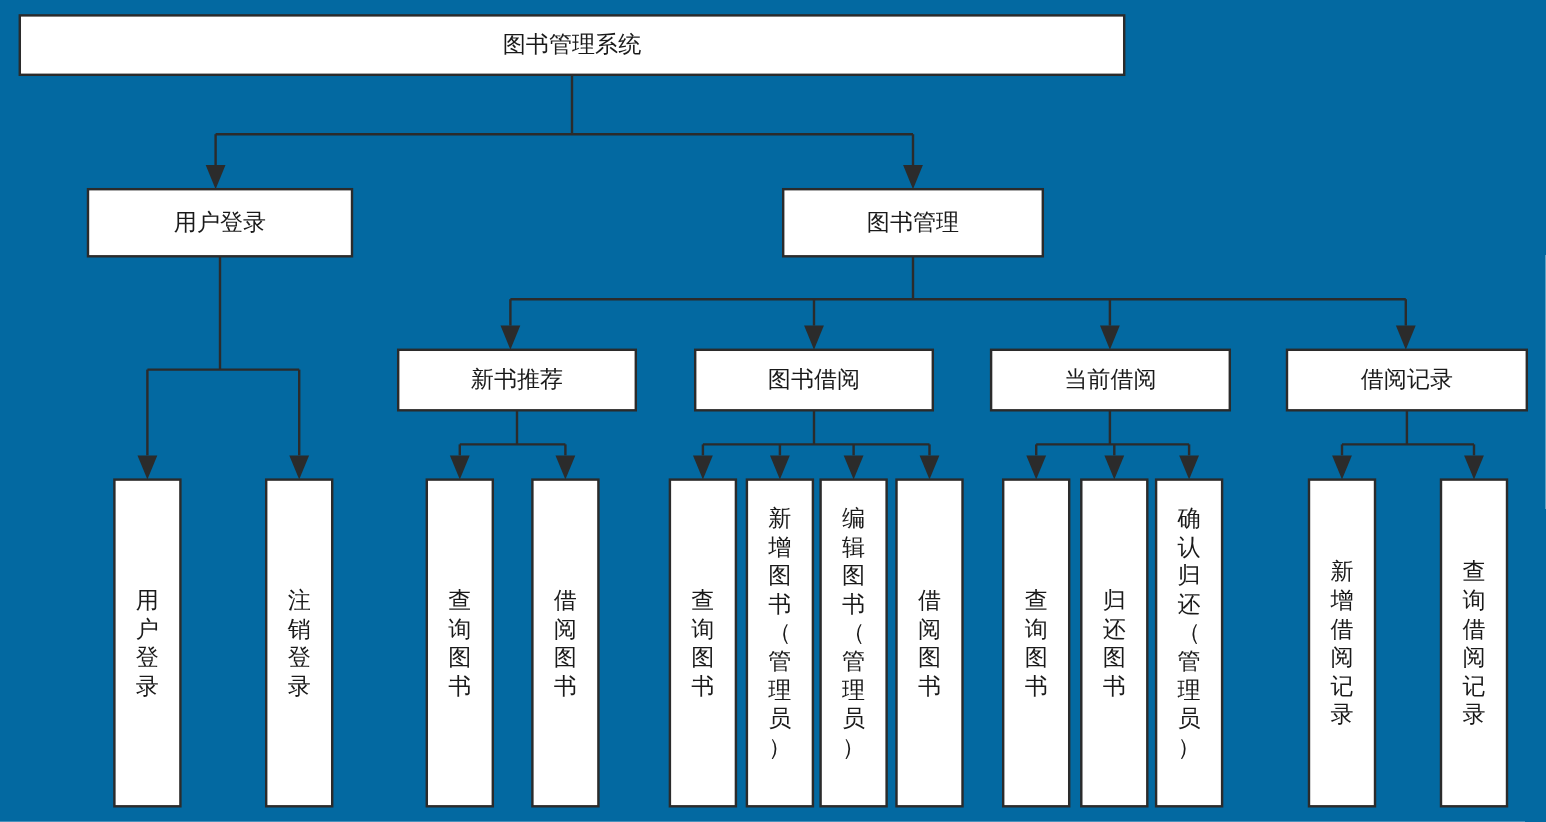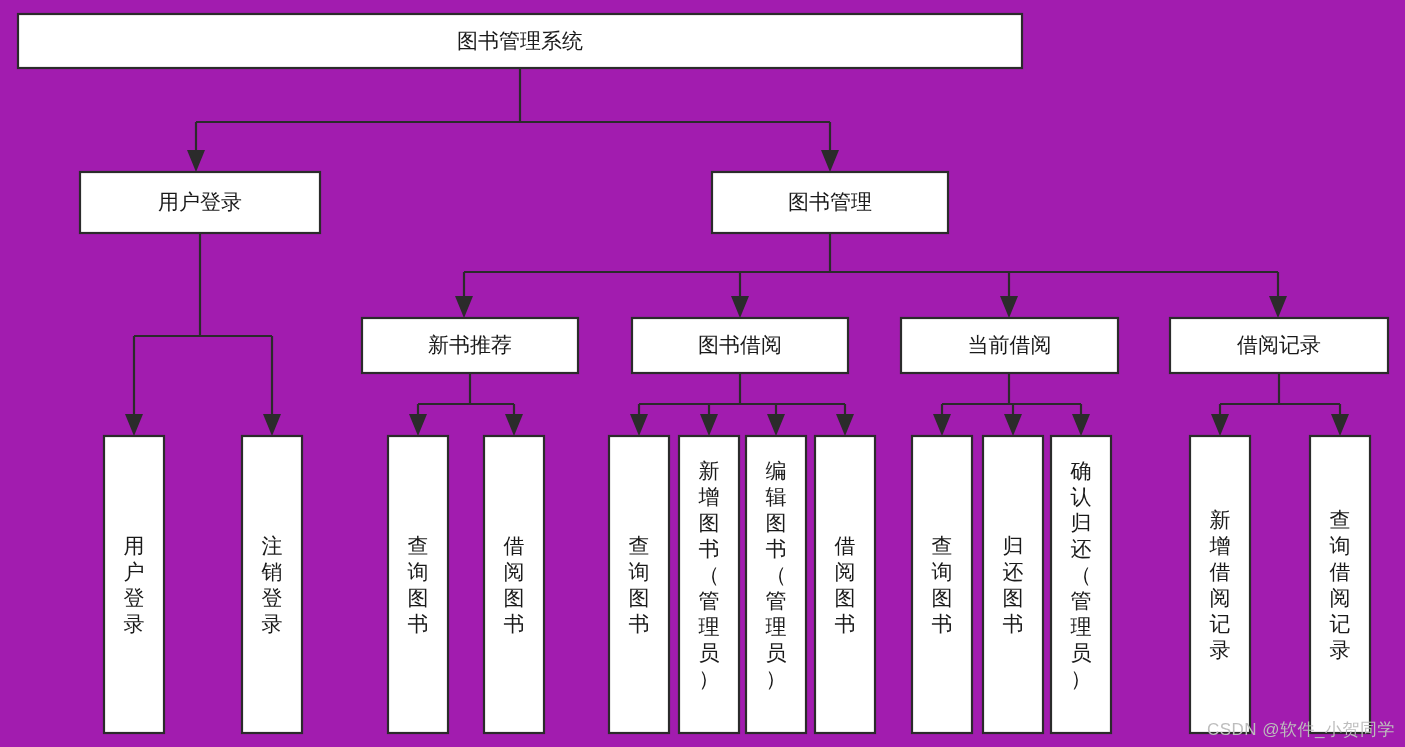--- a/index.html
+++ b/index.html
@@ -12,21 +12,21 @@
     width: 1405px;
     height: 747px;
     font-family: "Liberation Sans", "DejaVu Sans", sans-serif;
     overflow: hidden;
     position: relative;
   }
   #diagram-root {
     position: relative;
     width: 1405px;
     height: 747px;
-    background: #a21caf;
+    background: #0369a1;
   }
   svg#flow-svg {
     position: absolute;
     left: 0;
     top: 0;
     width: 1405px;
     height: 747px;
     display: block;
   }
   .node-box {
@@ -204,14 +204,13 @@
         <g>
           <rect x="1190" y="436" width="60" height="297" class="node-box"></rect>
           <text x="1220" y="0" class="node-label-v"><tspan x="1220" y="526.78">新</tspan><tspan x="1220" y="552.78">增</tspan><tspan x="1220" y="578.78">借</tspan><tspan x="1220" y="604.78">阅</tspan><tspan x="1220" y="630.78">记</tspan><tspan x="1220" y="656.78">录</tspan></text>
         </g>
         <g>
           <rect x="1310" y="436" width="60" height="297" class="node-box"></rect>
           <text x="1340" y="0" class="node-label-v"><tspan x="1340" y="526.78">查</tspan><tspan x="1340" y="552.78">询</tspan><tspan x="1340" y="578.78">借</tspan><tspan x="1340" y="604.78">阅</tspan><tspan x="1340" y="630.78">记</tspan><tspan x="1340" y="656.78">录</tspan></text>
         </g>
       </g>
   </svg>
-  <div class="watermark-text">CSDN @软件_小贺同学</div>
 </div>
 
 </body></html>

